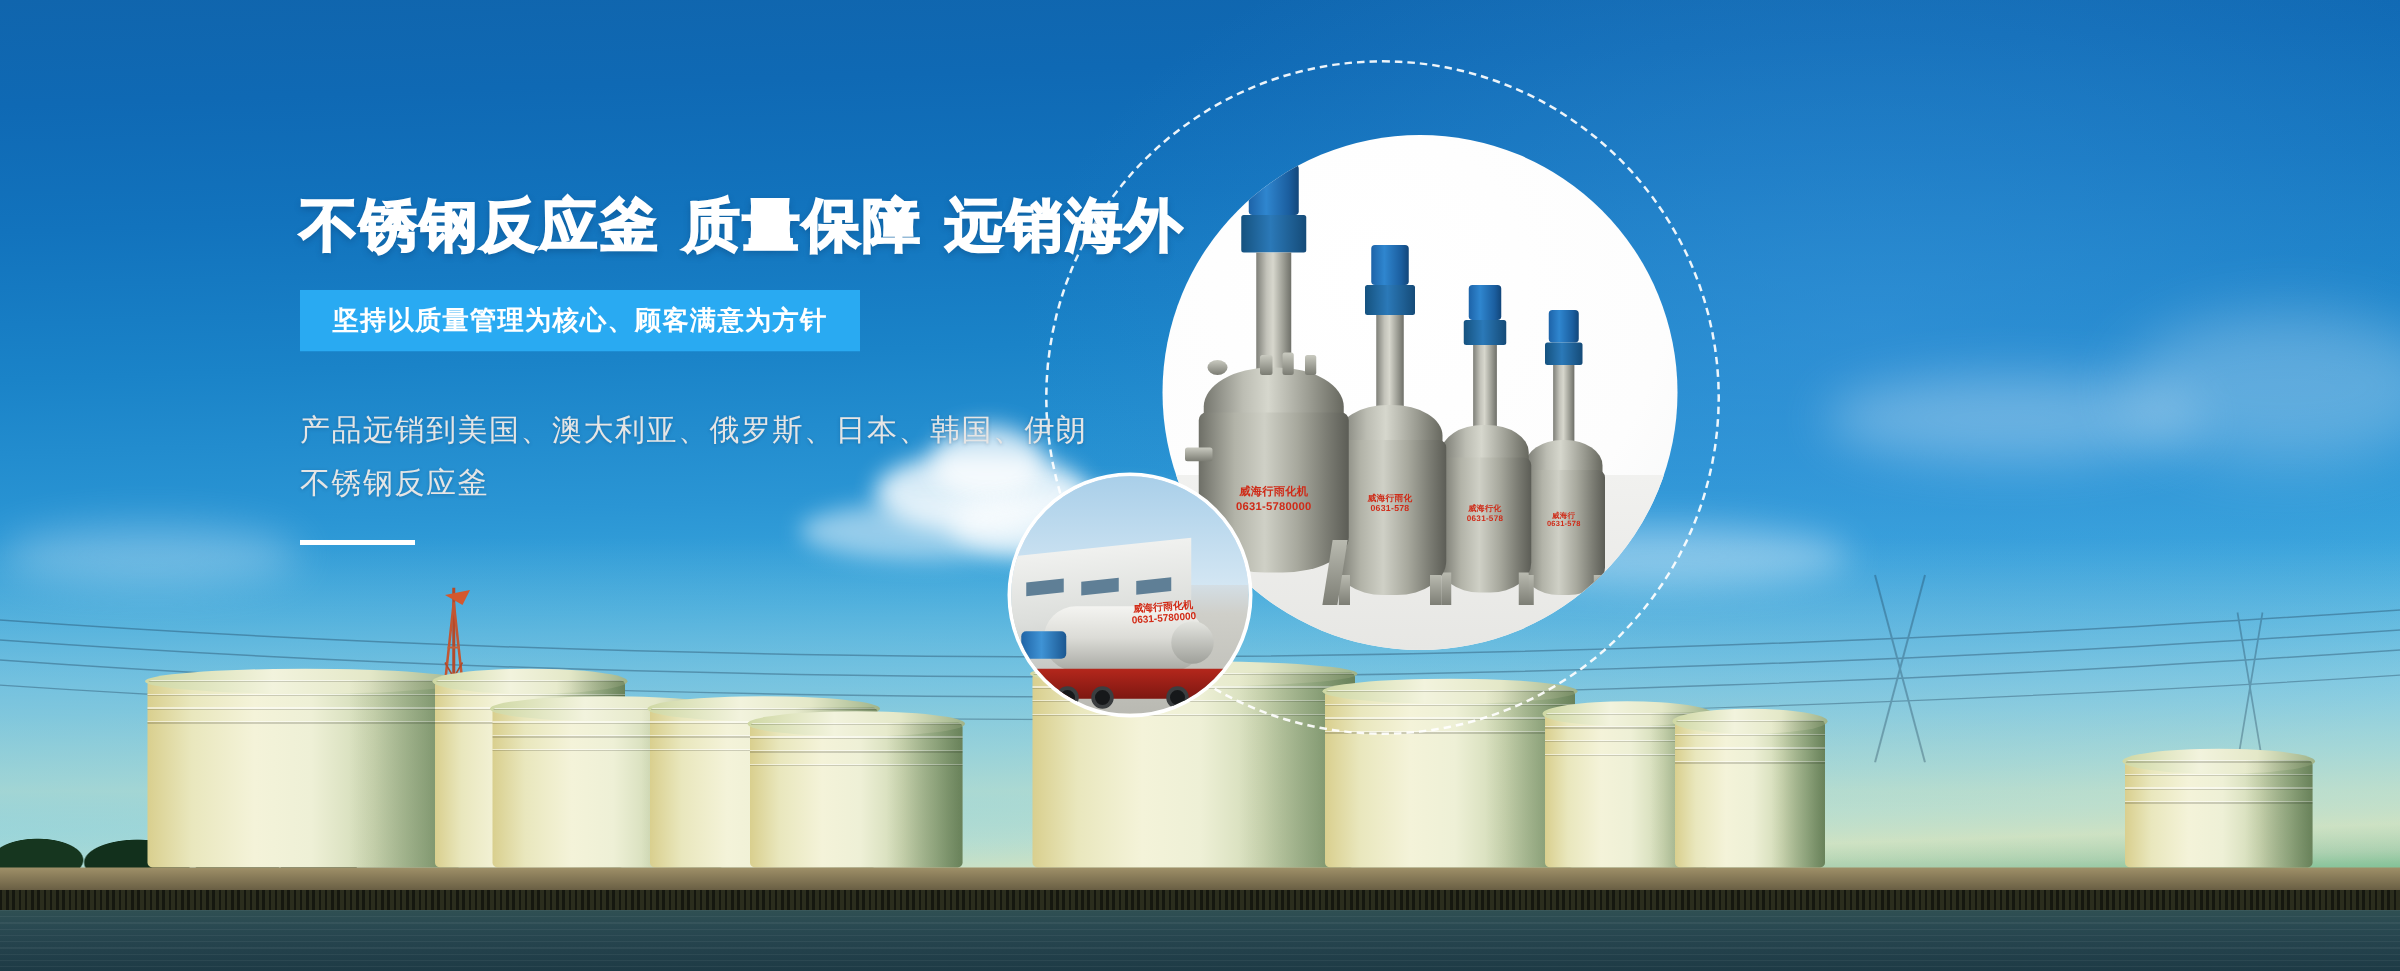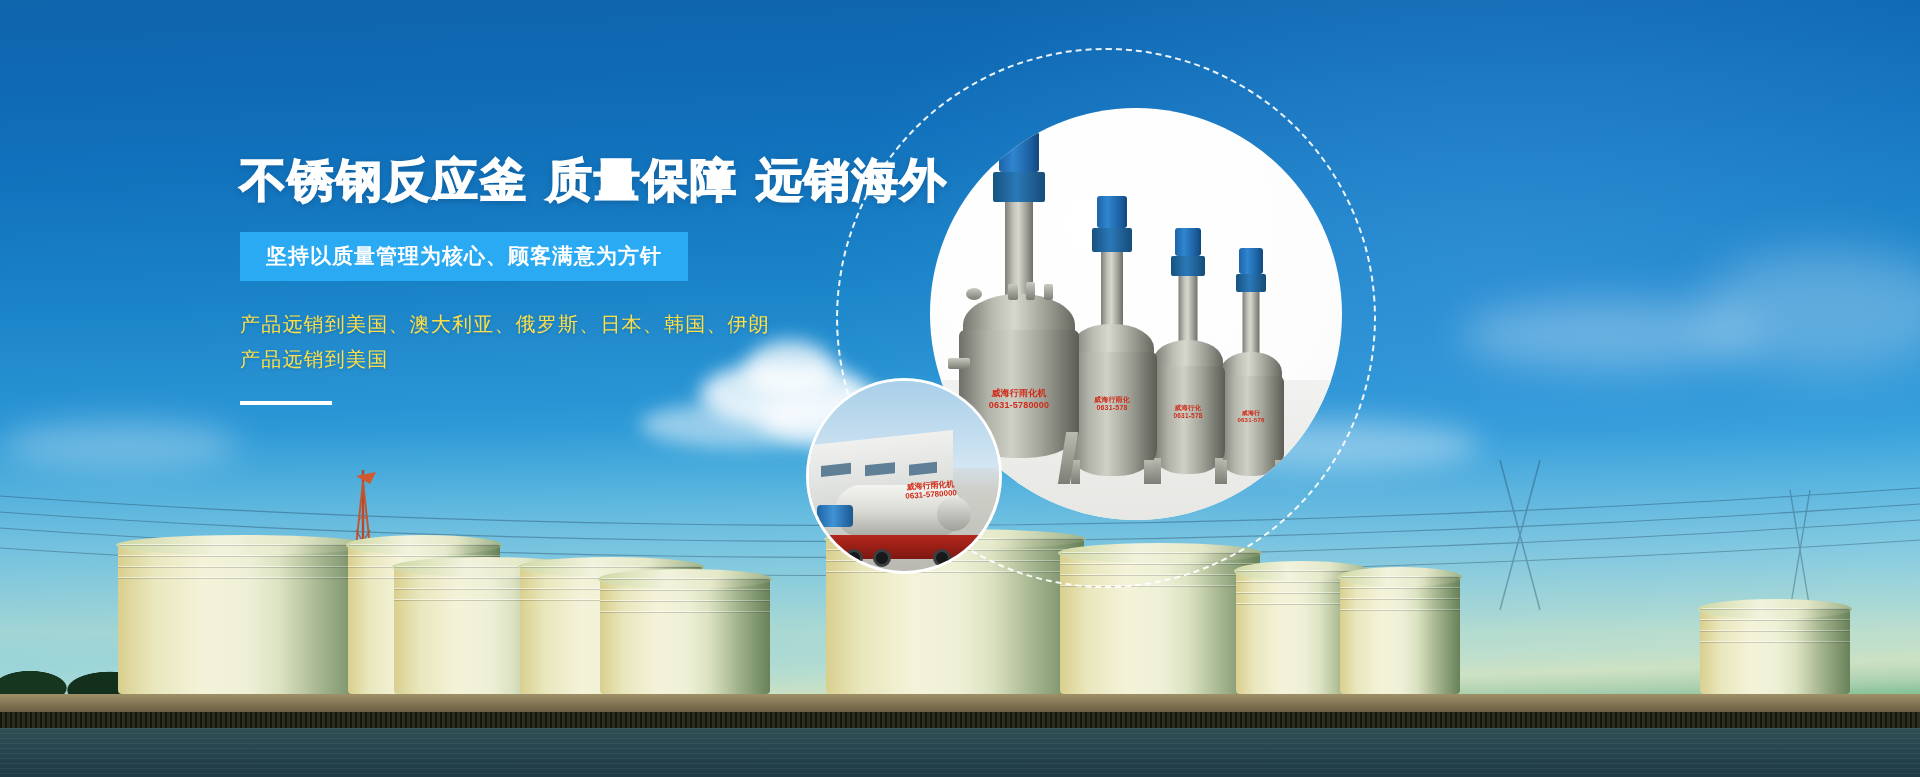--- a/index.html
+++ b/index.html
@@ -170,21 +170,21 @@
     font-family:"DejaVu Sans","Liberation Sans",sans-serif;
     -webkit-text-stroke:1.6px #ffffff;
   }
   .subbar{
     display:inline-block; margin-top:26px;
     background:#29aaf2; color:#ffffff;
     font-size:21px; font-weight:700; letter-spacing:1px;
     padding:10px 26px 11px 26px;
   }
   .desc{
-    margin-top:26px; color:#fde047; font-size:20px; font-weight:400;
+    margin-top:43px; color:#e5e5e5; font-size:24px; font-weight:400;
     letter-spacing:1.2px; line-height:1.75; text-shadow:0 1px 3px rgba(0,40,80,.25);
   }
   .rule{ margin-top:24px; width:92px; height:4px; background:#ffffff; }
 </style>
 </head>
 <body>
 
 <div class="banner">
 
   <div class="sky"></div>
@@ -372,18 +372,18 @@
     <div class="fc-wheel" style="left:64px;"></div>
     <div class="fc-wheel" style="left:124px;"></div>
     <div class="fc-wheel" style="left:152px;"></div>
   </div>
 
   <div class="copy">
     <div class="headline">不锈钢反应釜 质量保障 远销海外</div>
     <div class="subbar">坚持以质量管理为核心、顾客满意为方针</div>
     <div class="desc">
       <div>产品远销到美国、澳大利亚、俄罗斯、日本、韩国、伊朗</div>
-      <div>产品远销到美国</div>
+      <div>不锈钢反应釜</div>
     </div>
     <div class="rule"></div>
   </div>
 
 </div>
 
 </body></html>

